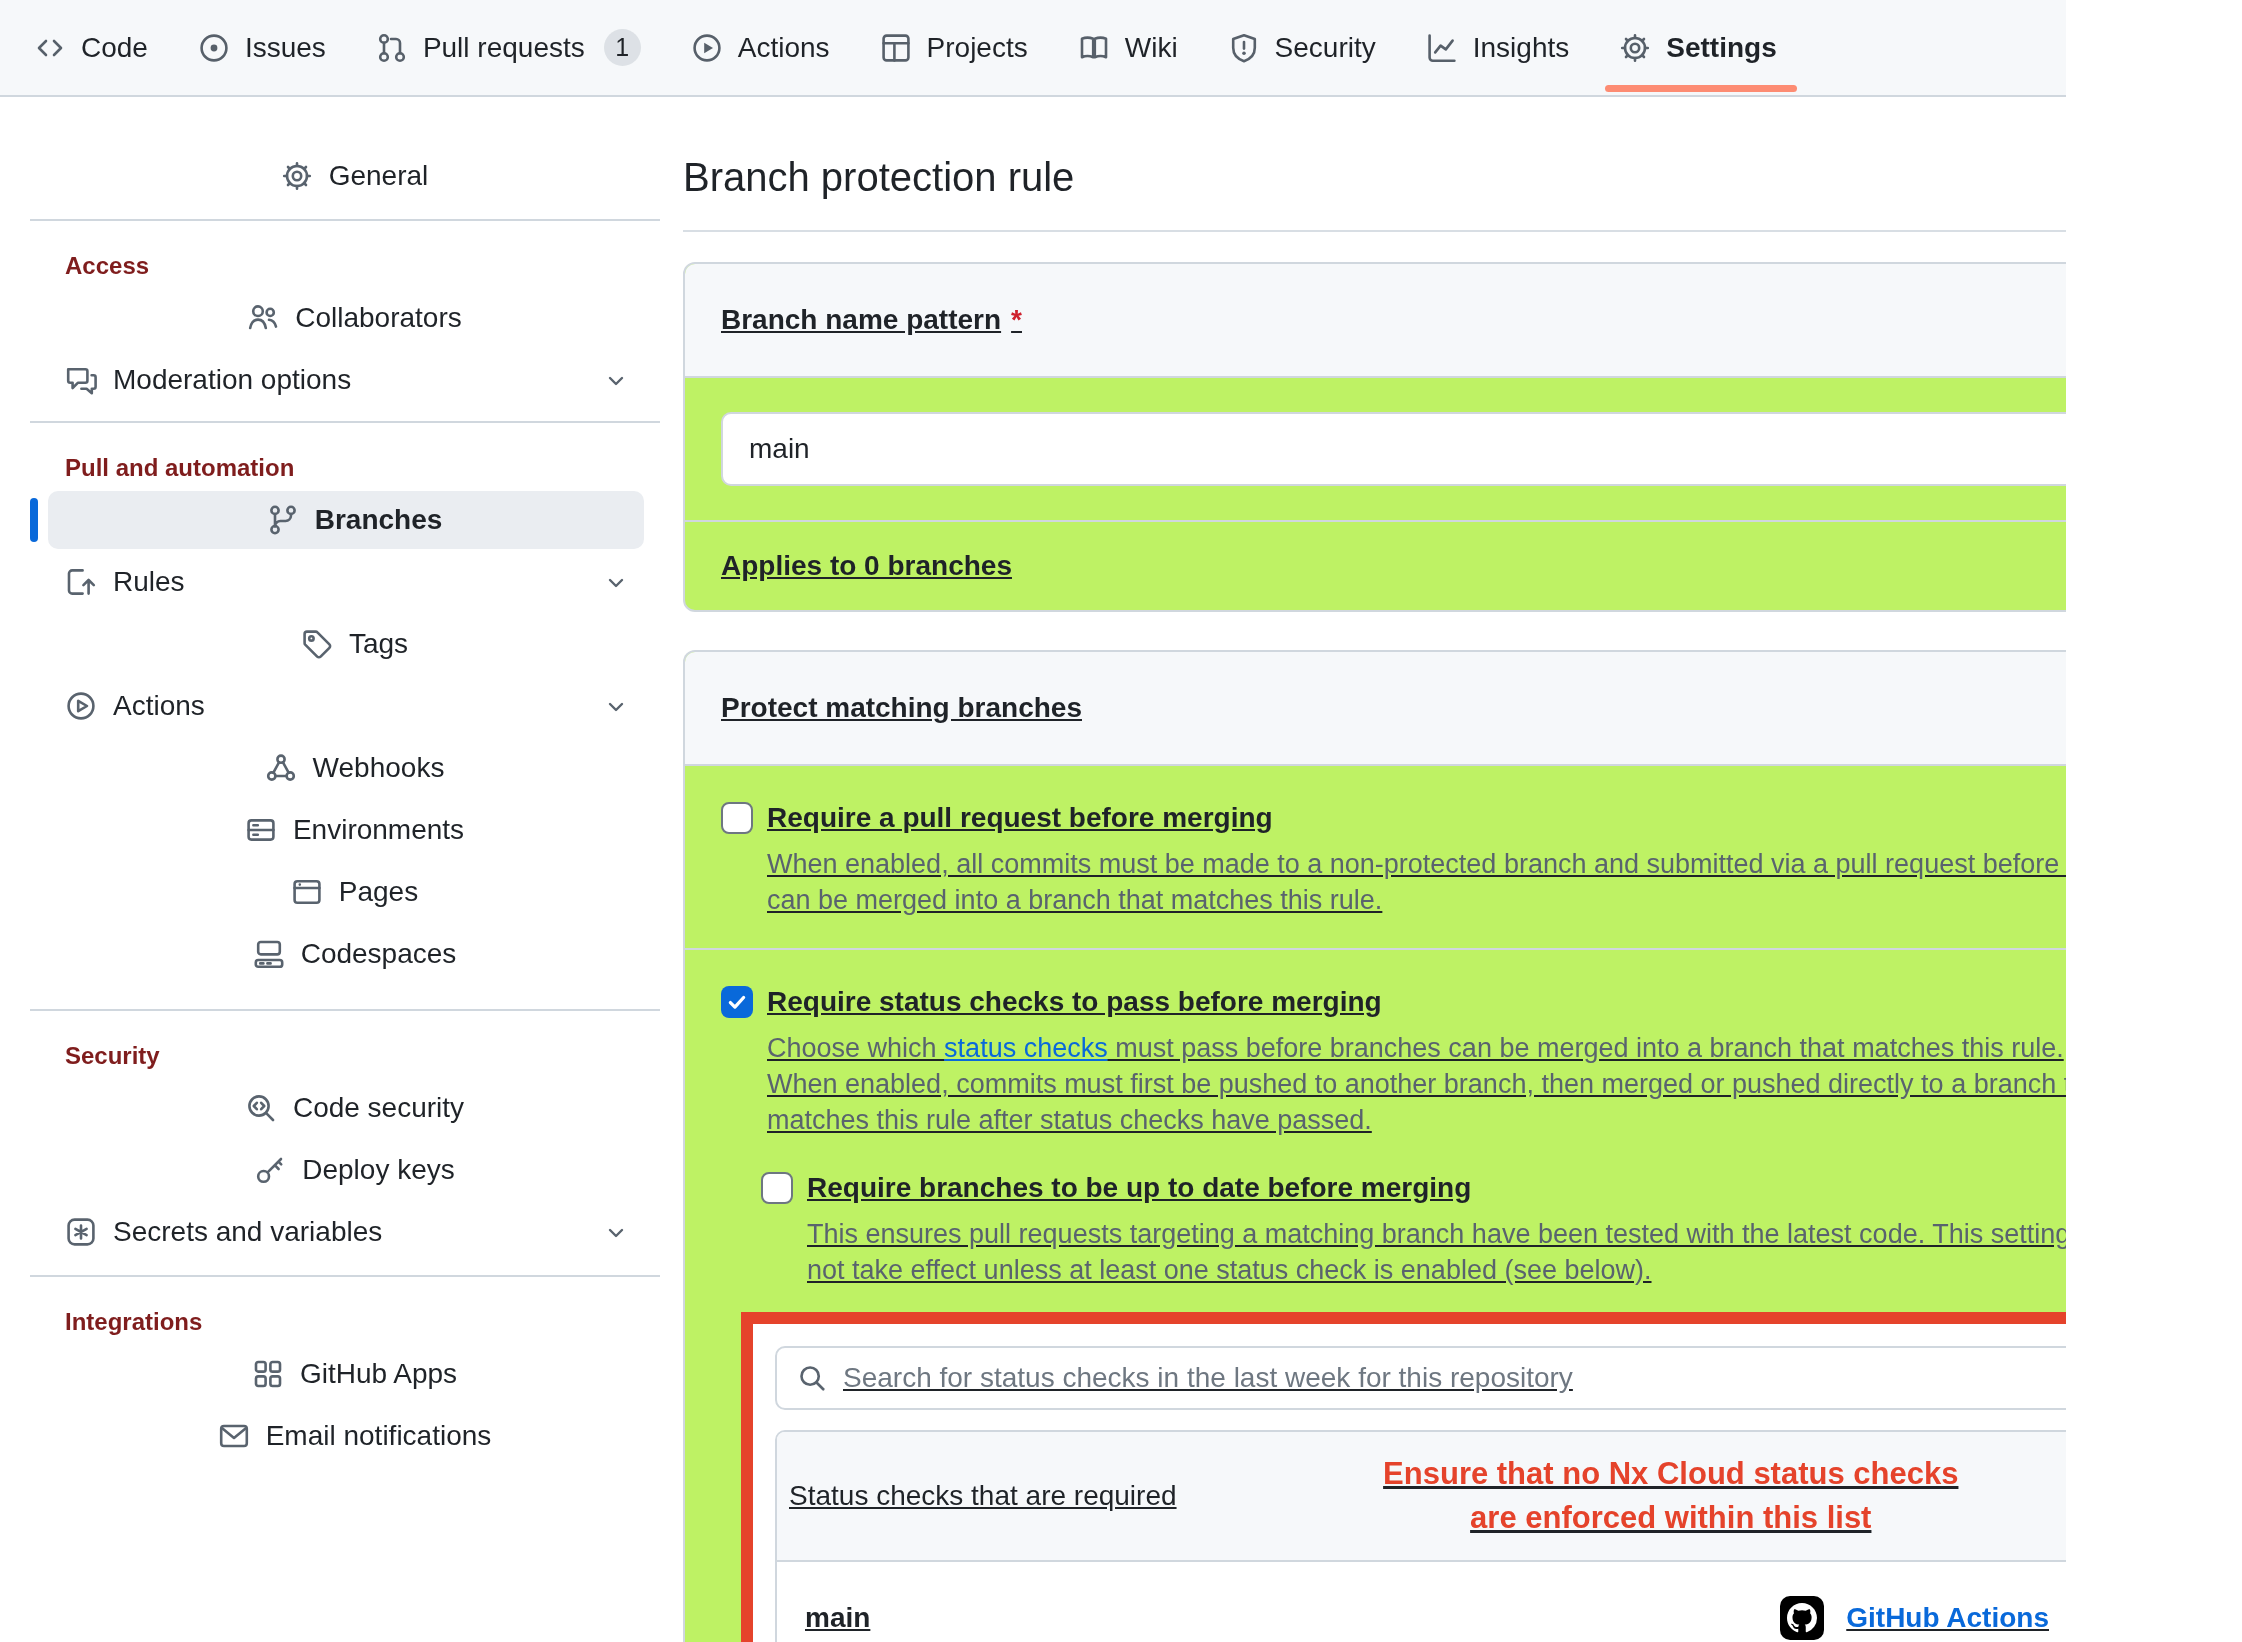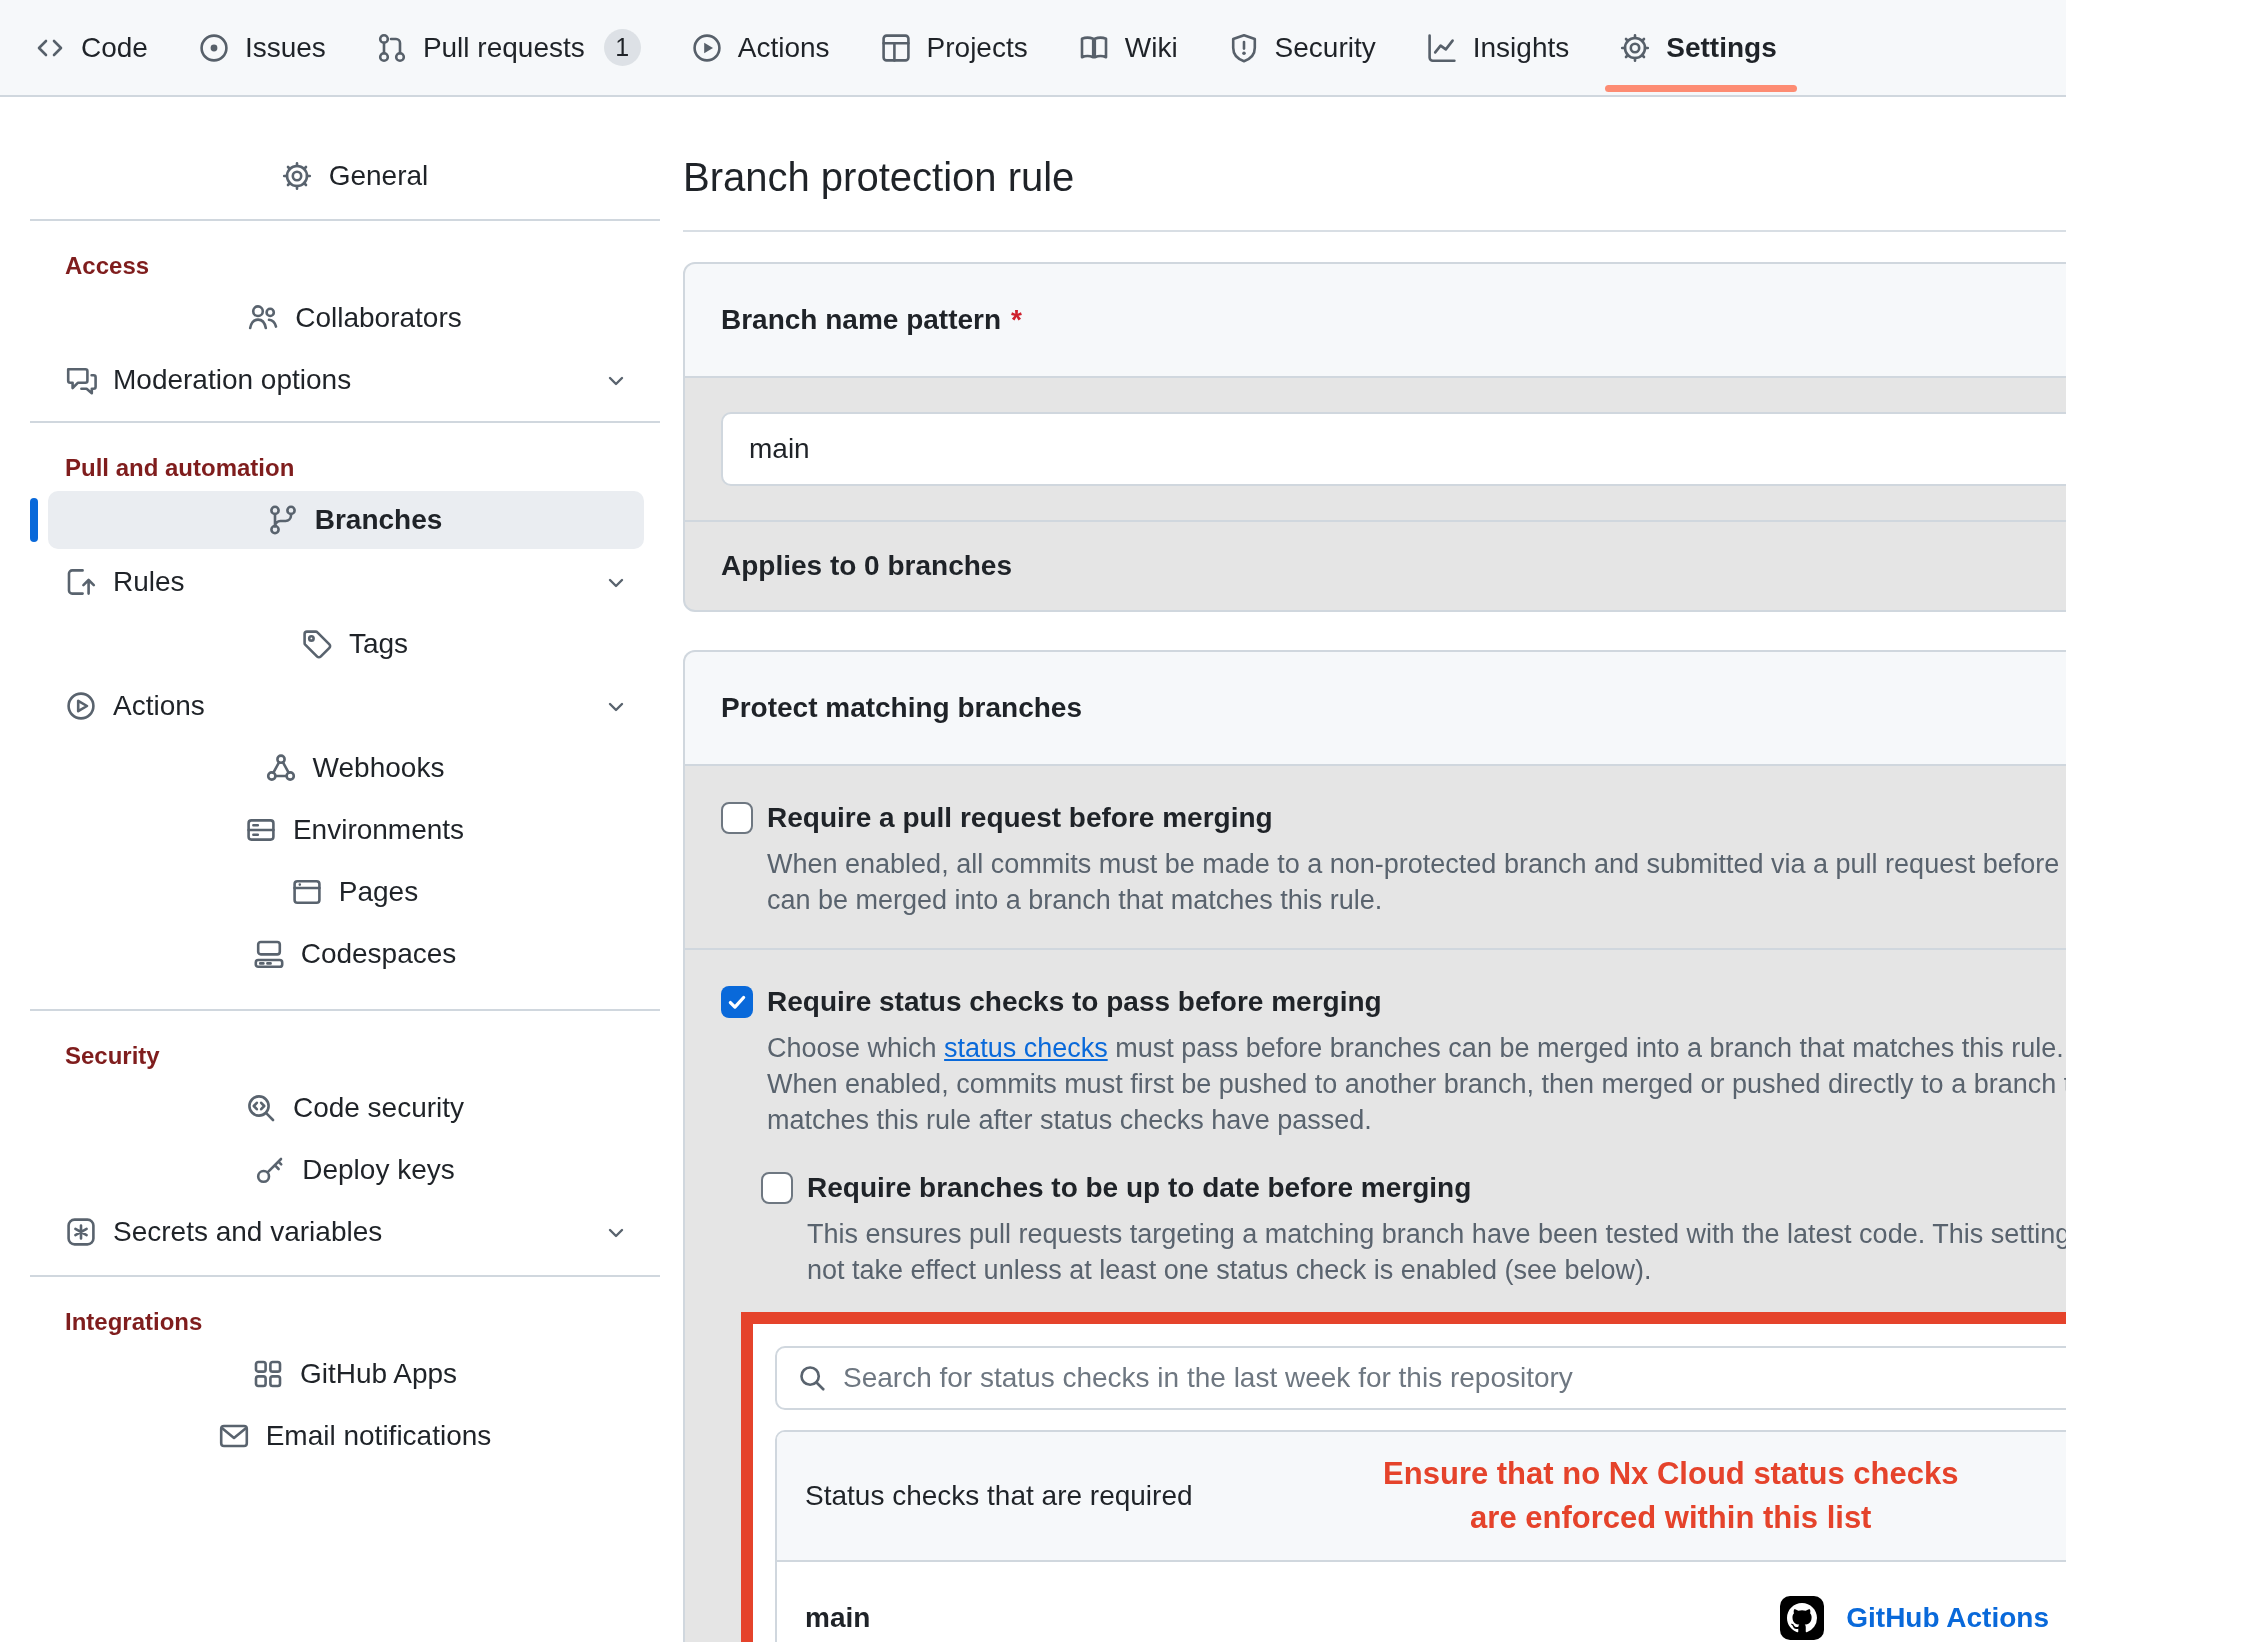--- a/index.html
+++ b/index.html
@@ -35,21 +35,21 @@
   .sb-item.active { background:#eaedf1; font-weight:700; }
   .active-bar { position:absolute; left:-18px; top:7px; width:8px; height:44px; border-radius:4px; background:#0969da; }
   .sb-chevron { margin-left:auto; margin-right:16px; width:24px; height:24px; }
   .sb-chevron svg { stroke:#59636e; fill:none; stroke-width:1.6; stroke-linecap:round; stroke-linejoin:round; }
 
   
   .main { position:absolute; top:97px; left:683px; width:1532px; }
   .page-title { margin-top:58px; font-size:40px; font-weight:400; color:#1f2328; }
   .title-divider { margin-top:30px; height:2px; background:#d8dee4; width:100%; }
 
-  .card { margin-top:30px; border:2px solid #d0d7de; border-radius:12px; background:#e5e5e5; overflow:hidden; }
+  .card { margin-top:30px; border:2px solid #d0d7de; border-radius:12px; background:#bef264; overflow:hidden;text-decoration:underline; }
   .card-header { background:#f6f8fa; border-bottom:2px solid #d0d7de; padding:40px 36px; font-size:28px; font-weight:700; }
   .req { color:#cf222e; margin-left:10px; font-weight:700; }
   .card-body { padding:34px 36px; }
   .text-input { width:100%; height:74px; border:2px solid #d0d7de; border-radius:10px;
                 font-size:28px; color:#1f2328; padding:0 26px; font-family:"Liberation Sans",sans-serif; background:#fff; }
   .applies-row { border-top:2px solid #d0d7de; padding:28px 36px; font-size:28px; font-weight:700; }
 
   .card.protect { margin-top:38px; border-bottom:none; border-radius:12px 12px 0 0; }
   .section { padding:36px 36px 30px 36px; }
   .section + .section { border-top:2px solid #d0d7de; }
@@ -63,21 +63,21 @@
   .cb-desc a { color:#0969da; text-decoration:underline; cursor:pointer; }
   .nested { margin-left:40px; margin-top:34px; }
   .nested .cb-desc { max-width:1380px; }
 
   
   .red-box { margin-left:20px; margin-top:24px; border:12px solid #e5432b; background:#fff; width:1472px; padding:22px; }
   .search-box { display:flex; align-items:center; gap:16px; height:64px; border:2px solid #d0d7de; border-radius:10px; padding-left:20px; background:#fff; }
   .search-box svg { stroke:#59636e; fill:none; stroke-width:1.4; stroke-linecap:round; }
   .search-placeholder { font-size:28px; color:#6e7781; }
   .status-list { margin-top:20px; border:2px solid #d0d7de; border-radius:10px; overflow:hidden; }
-  .status-header { background:#f6f8fa; border-bottom:2px solid #d0d7de; padding:20px 28px; display:flex; align-items:center; min-height:104px; }
+  .status-header { background:#f6f8fa; border-bottom:2px solid #d0d7de; padding:20px 12px; display:flex; align-items:center; min-height:104px; }
   .status-header-label { font-size:28px; color:#1f2328; }
   .annotation { flex:1; text-align:center; font-size:31px; line-height:44px; font-weight:700; color:#e5432b; }
   .status-row { padding:34px 28px; display:flex; align-items:center; background:#fff; }
   .status-name { font-size:28px; font-weight:700; }
   .row-right { margin-left:auto; display:flex; align-items:center; gap:22px; }
   .gh-avatar { width:44px; height:44px; border-radius:10px; background:#000; display:flex; align-items:center; justify-content:center; }
   .gh-avatar svg { fill:#fff; }
   .gh-app-link { font-size:28px; font-weight:700; color:#0969da; cursor:pointer; }
   .caret-icon svg { fill:#57606a; }
   .x-icon { margin-left:8px; }

